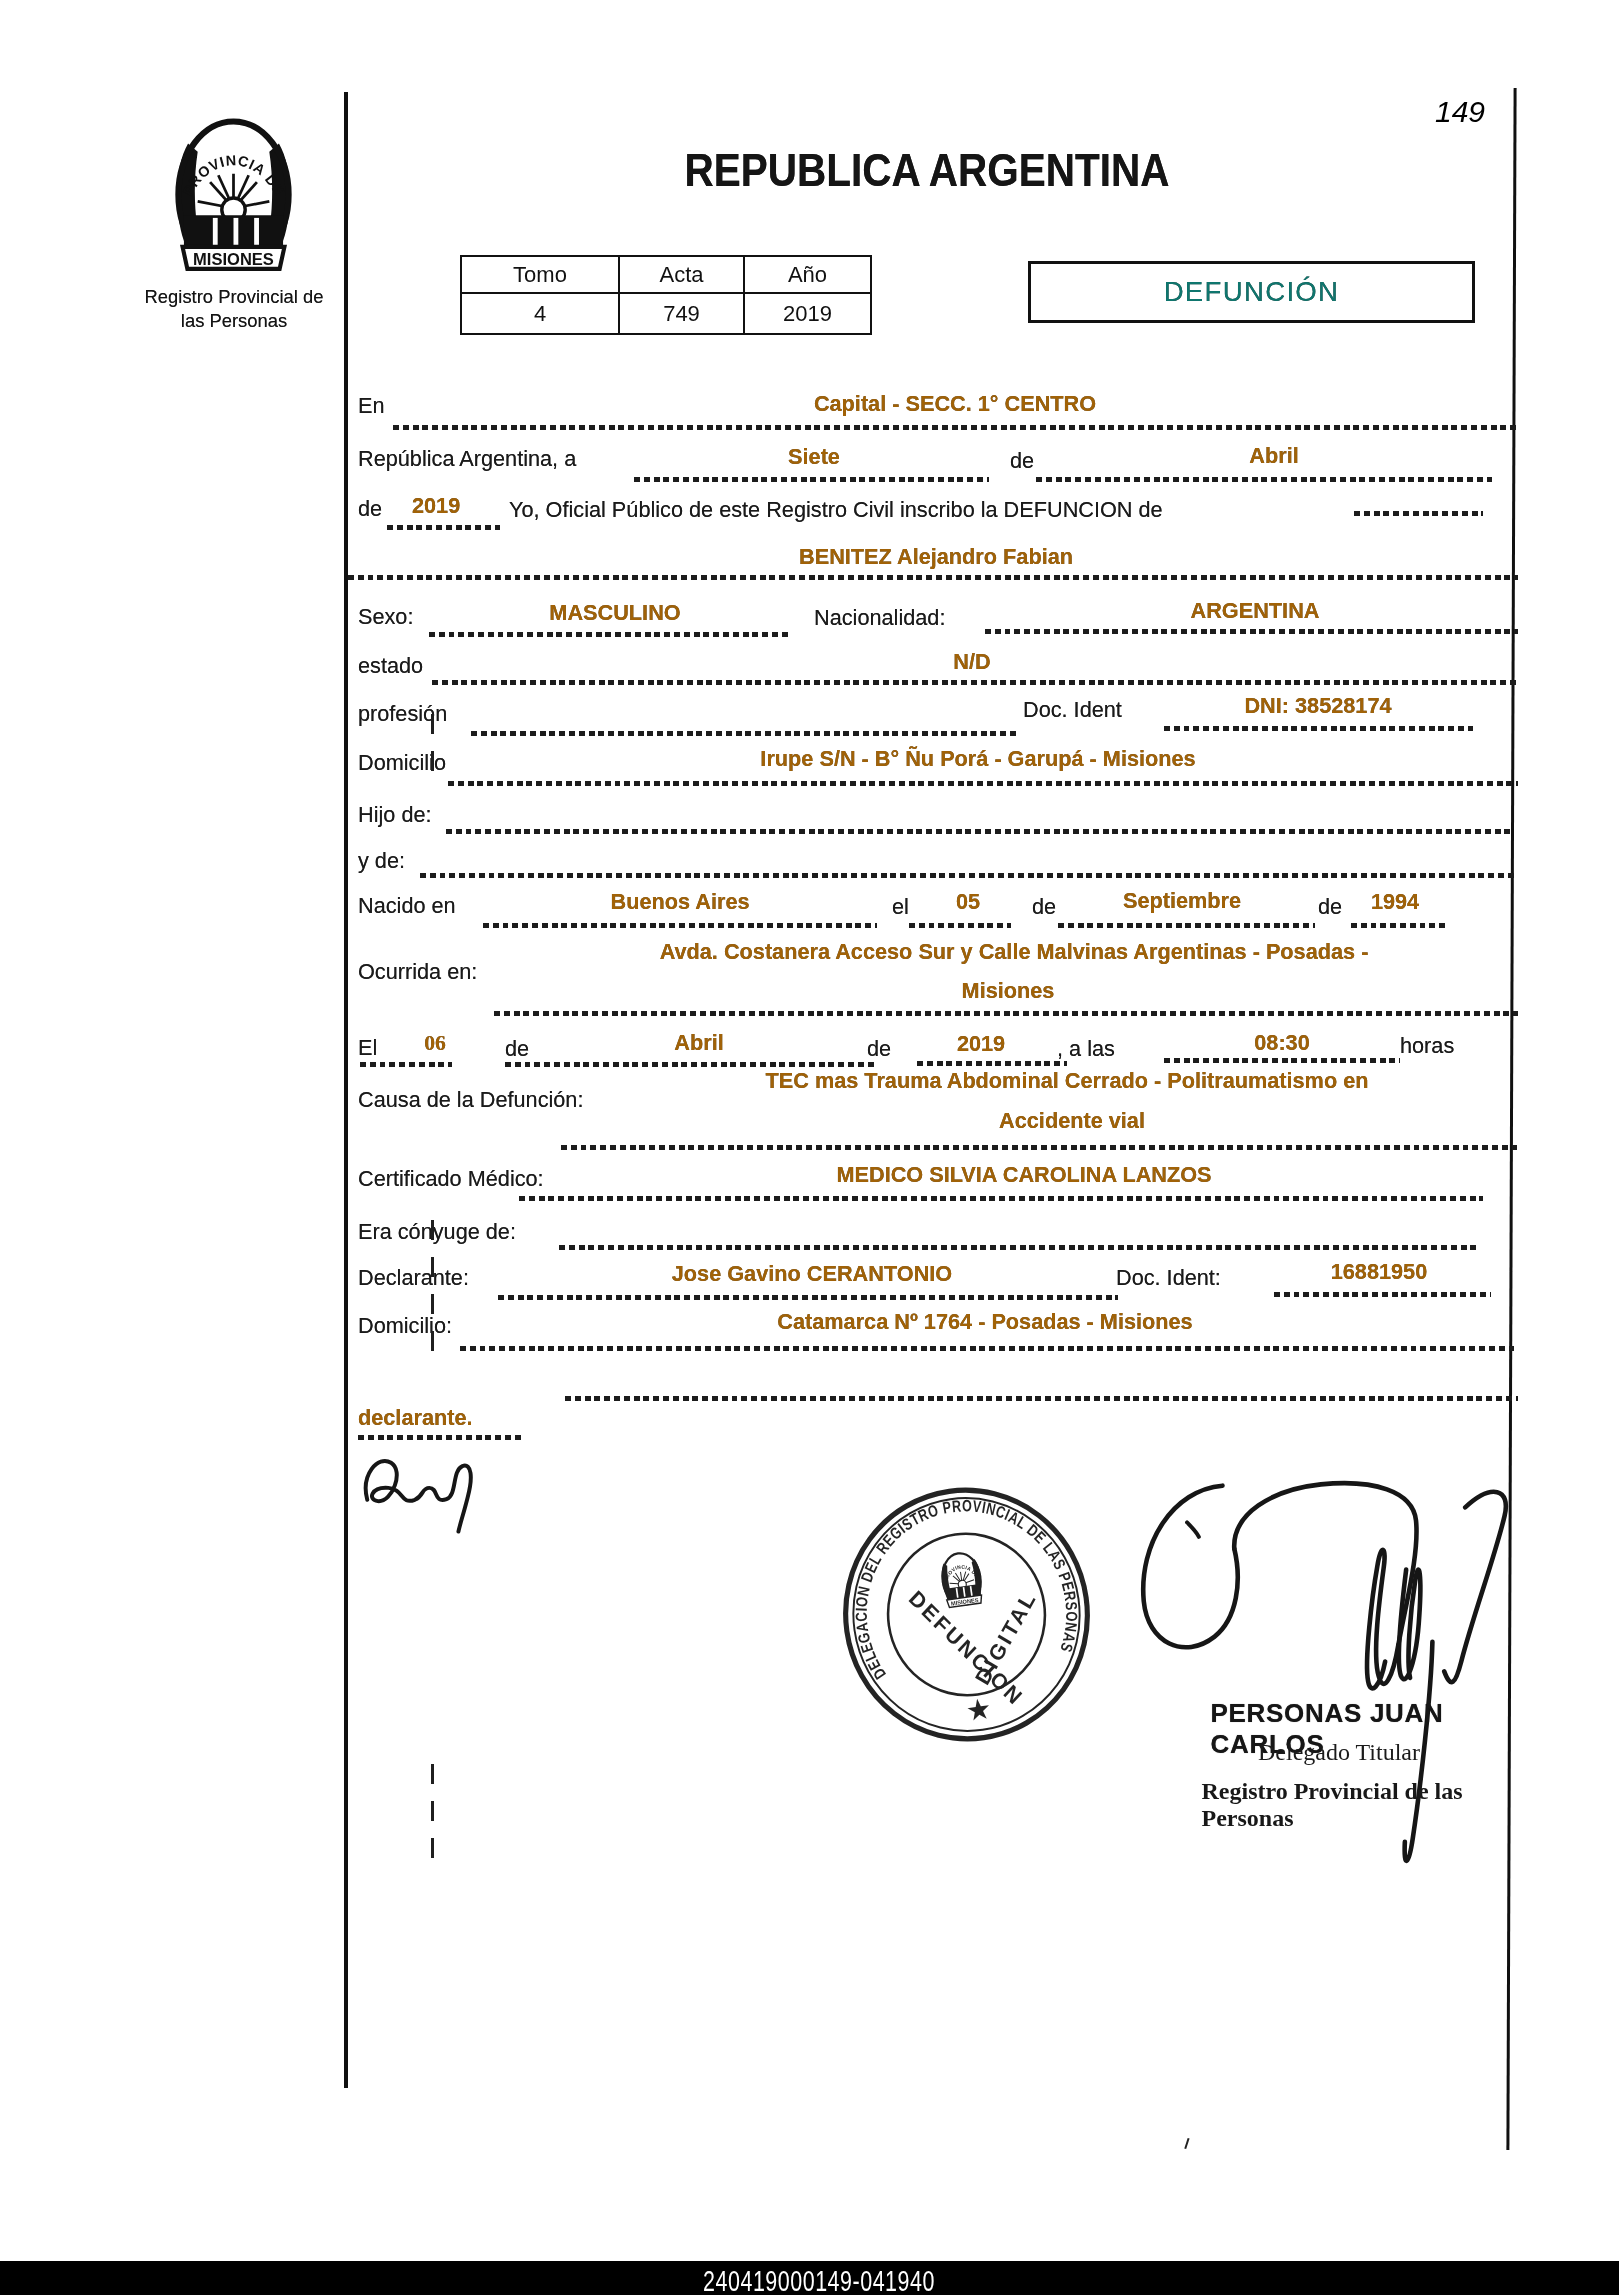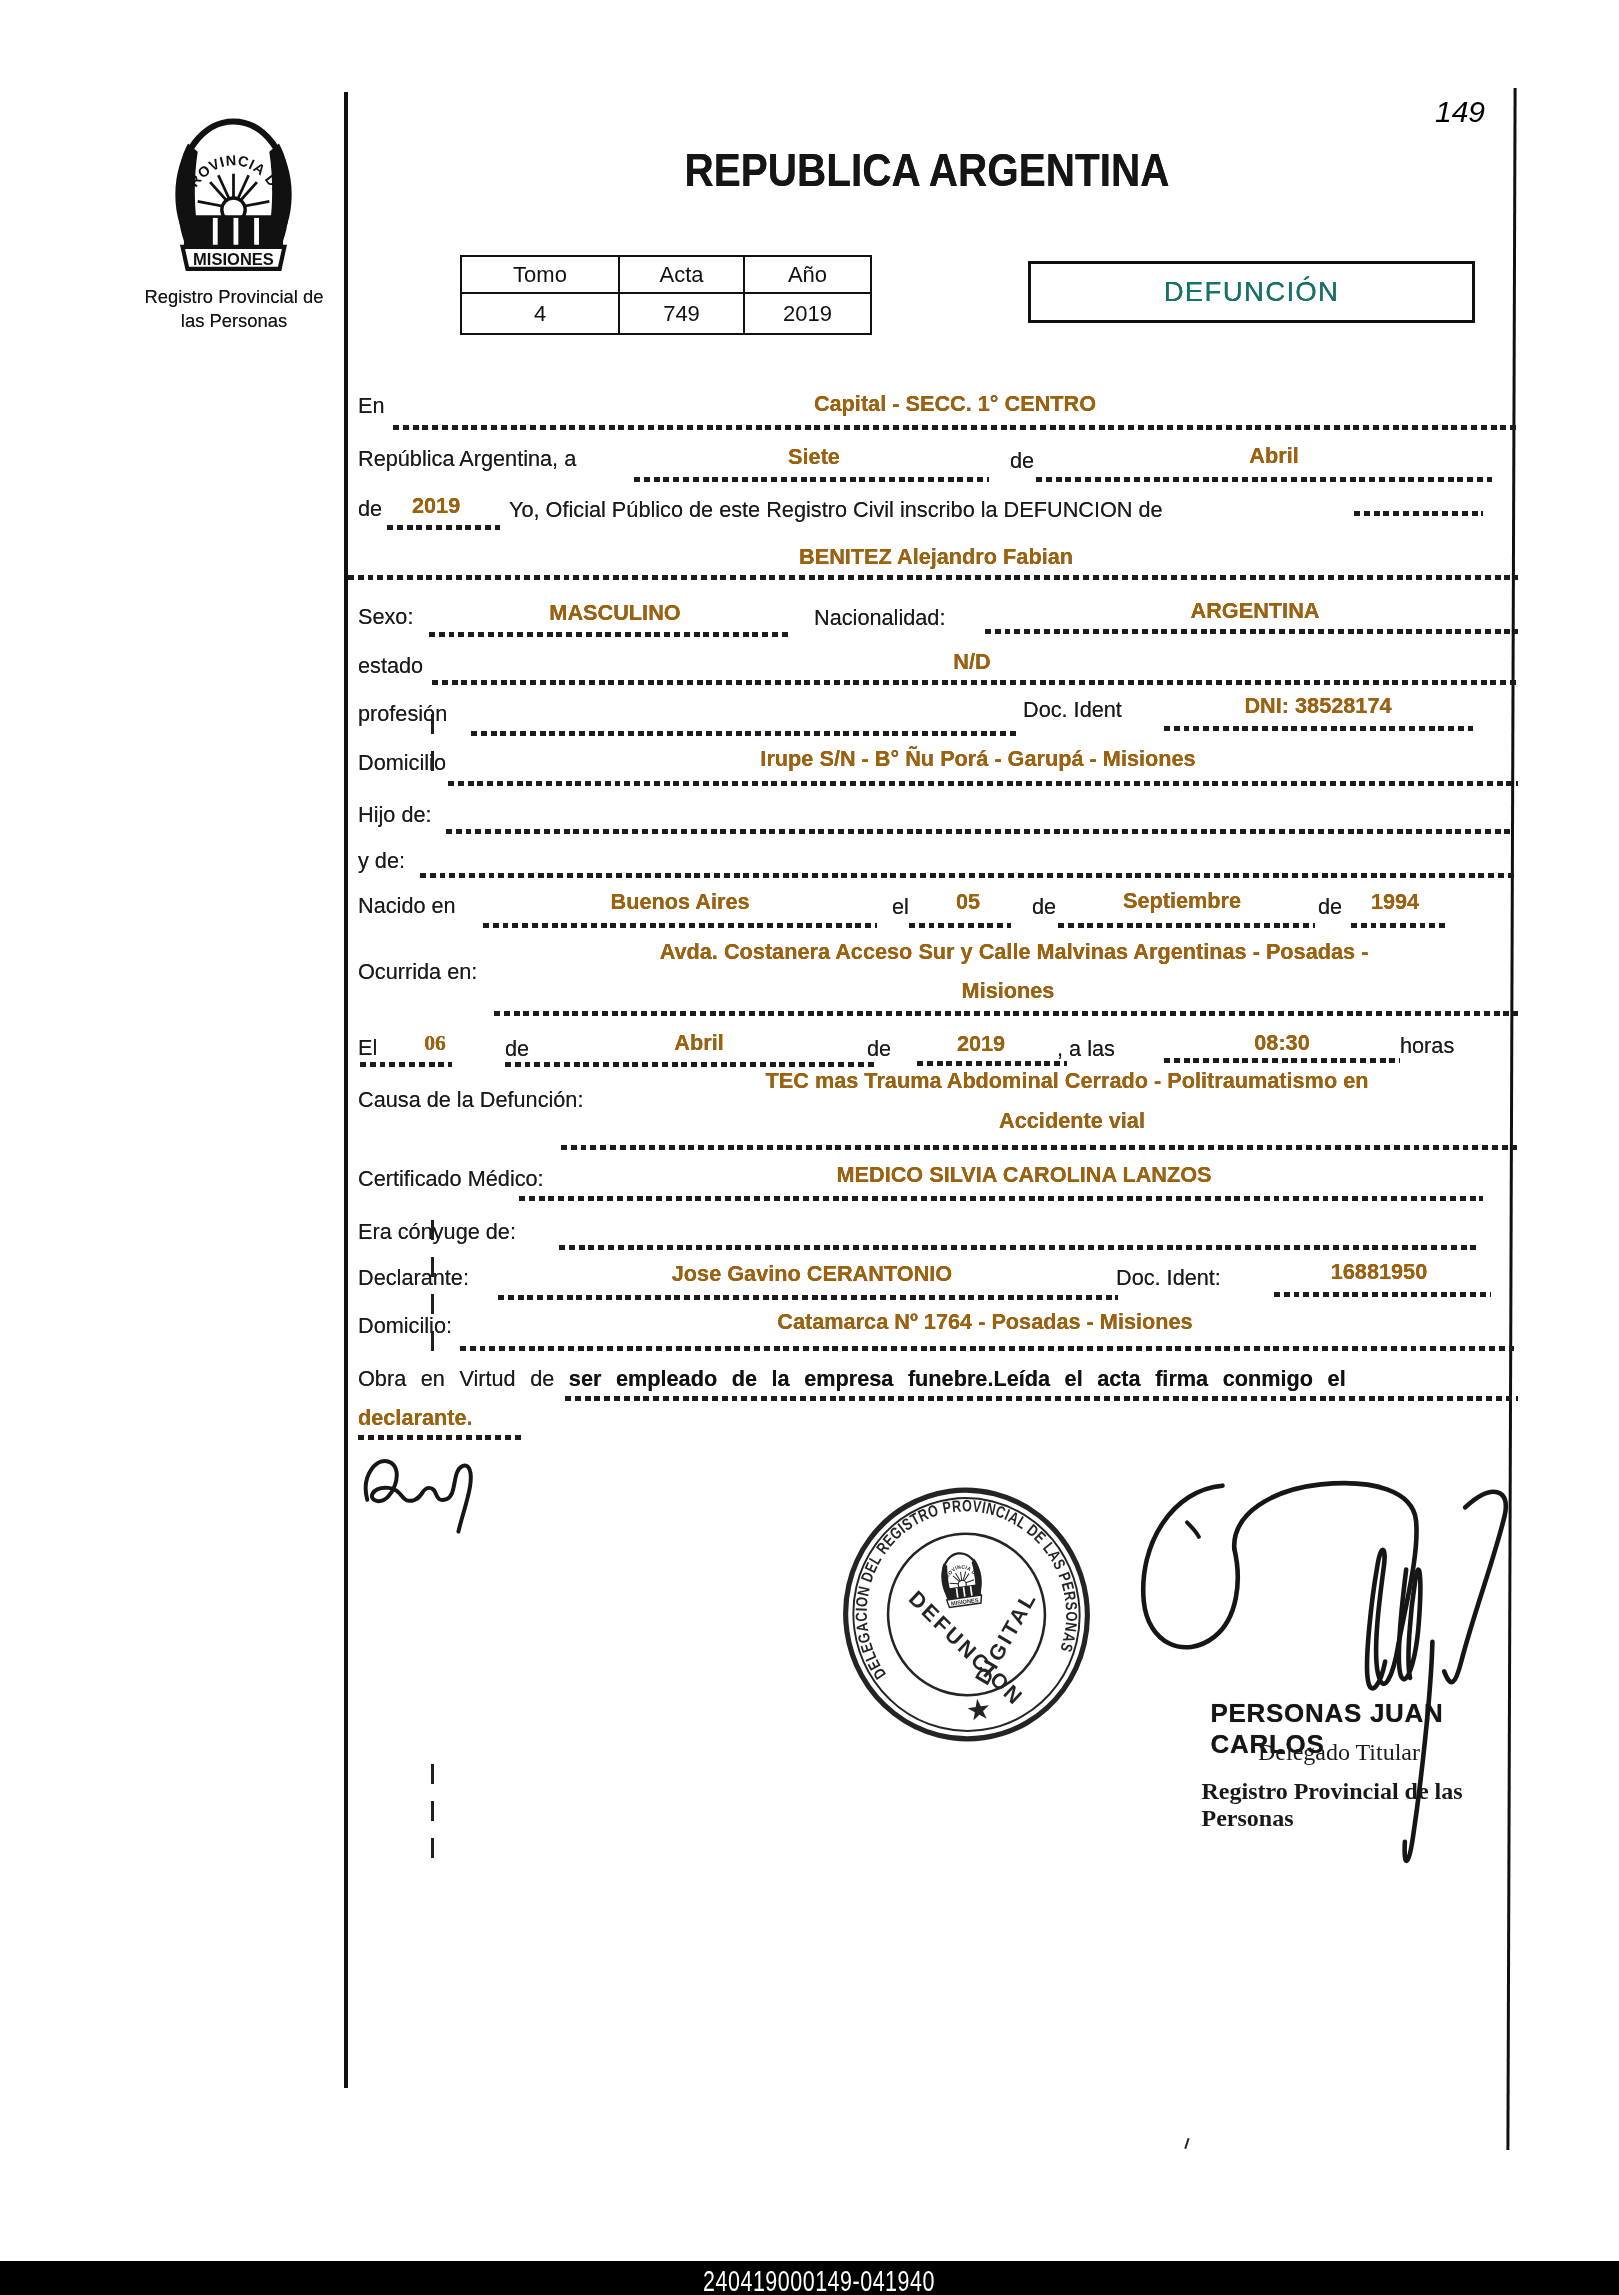--- a/index.html
+++ b/index.html
@@ -215,24 +215,20 @@
   <div class="val ctr" style="left:812px;top:1261px;">Jose Gavino CERANTONIO</div>
   <div class="lab" style="left:1116px;top:1265px;">Doc. Ident:</div>
   <div class="val ctr" style="left:1379px;top:1259px;">16881950</div>
   <div class="dots" style="left:498px;top:1295px;width:620px;"></div>
   <div class="dots" style="left:1274px;top:1292px;width:217px;"></div>
 
   <div class="lab" style="left:358px;top:1313px;">Domicilio:</div>
   <div class="val ctr" style="left:985px;top:1309px;">Catamarca Nº 1764 - Posadas - Misiones</div>
   <div class="dots" style="left:460px;top:1346px;width:1058px;"></div>
 
-  <div class="obra-line">
-    <span>Obra en Virtud de</span>
-    <b>ser empleado de la empresa funebre.Leída el acta firma conmigo el</b>
-  </div>
   <div class="dots" style="left:565px;top:1396px;width:953px;"></div>
   <div class="val" style="left:358px;top:1405px;">declarante.</div>
   <div class="dots" style="left:358px;top:1435px;width:164px;"></div>
 
   <div class="folddash" style="left:431px;top:714px;height:72px;"></div>
   <div class="folddash" style="left:431px;top:1220px;height:141px;"></div>
   <div class="folddash" style="left:431px;top:1764px;height:108px;"></div>
 
   <div class="abs" style="left:358px;top:1448px;width:152px;height:93px;">
     <svg width="152" height="93" viewBox="0 0 230 140" fill="none" stroke="#161616" stroke-width="6" stroke-linecap="round">

